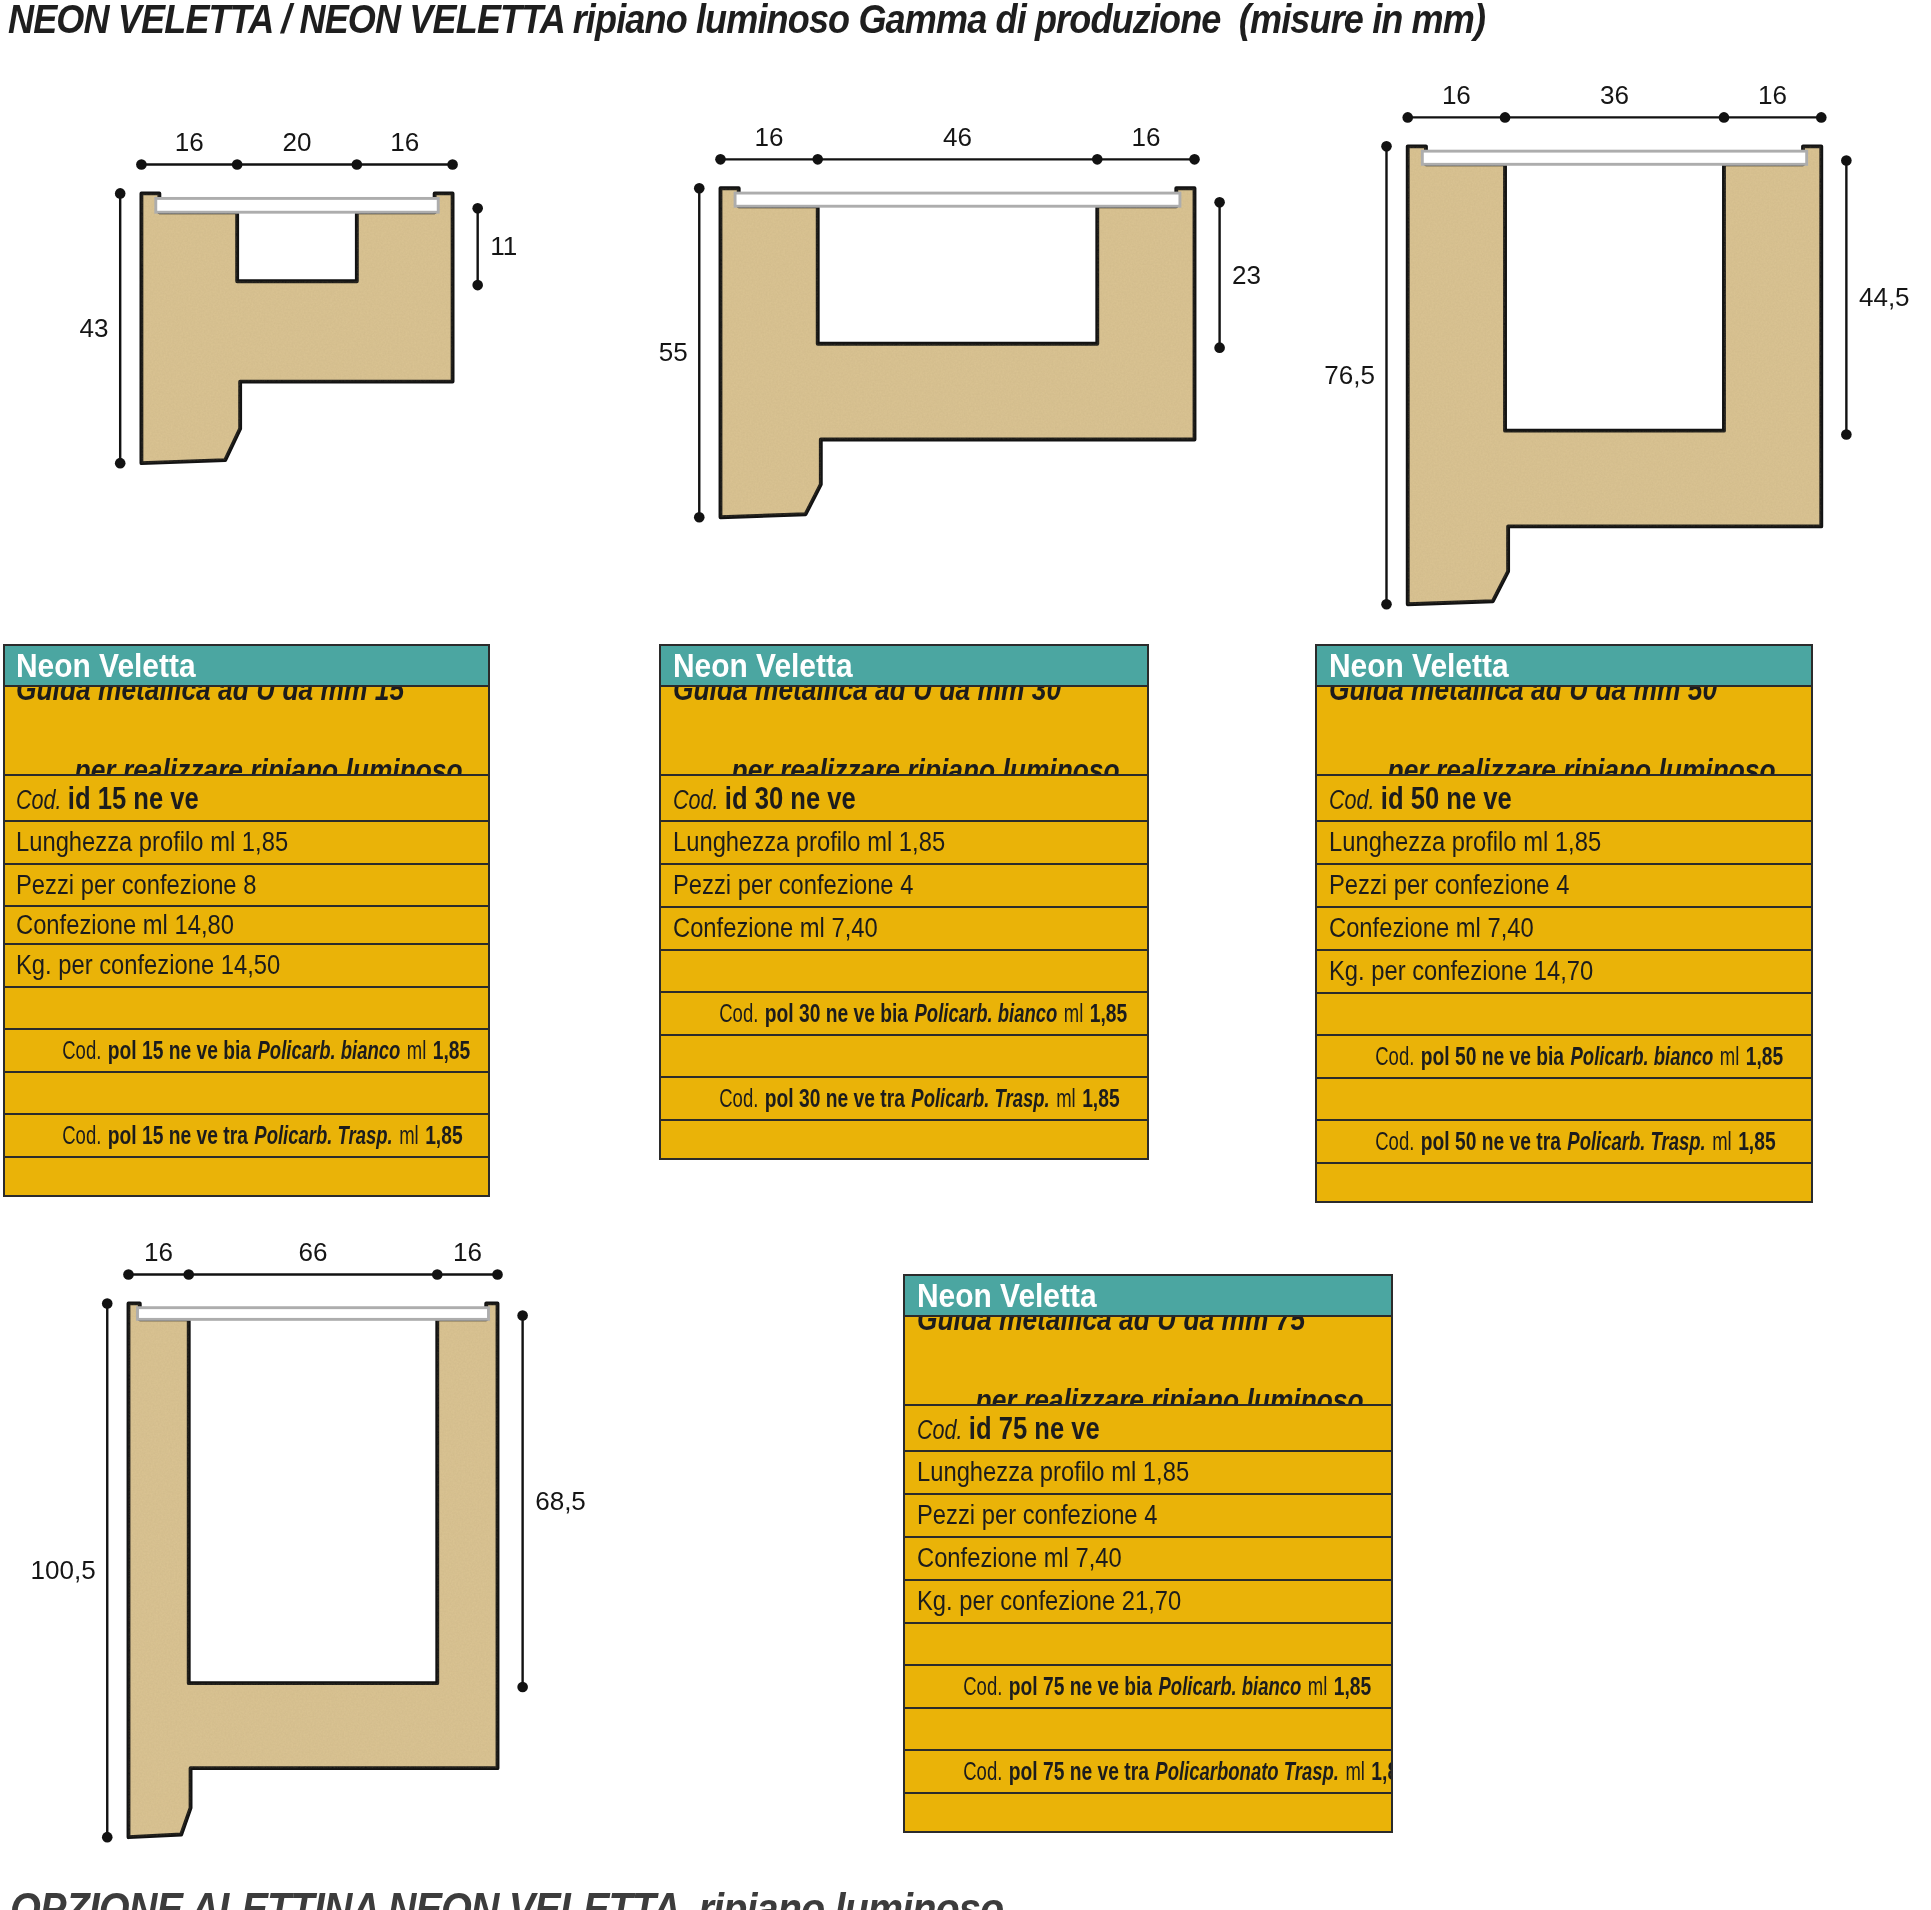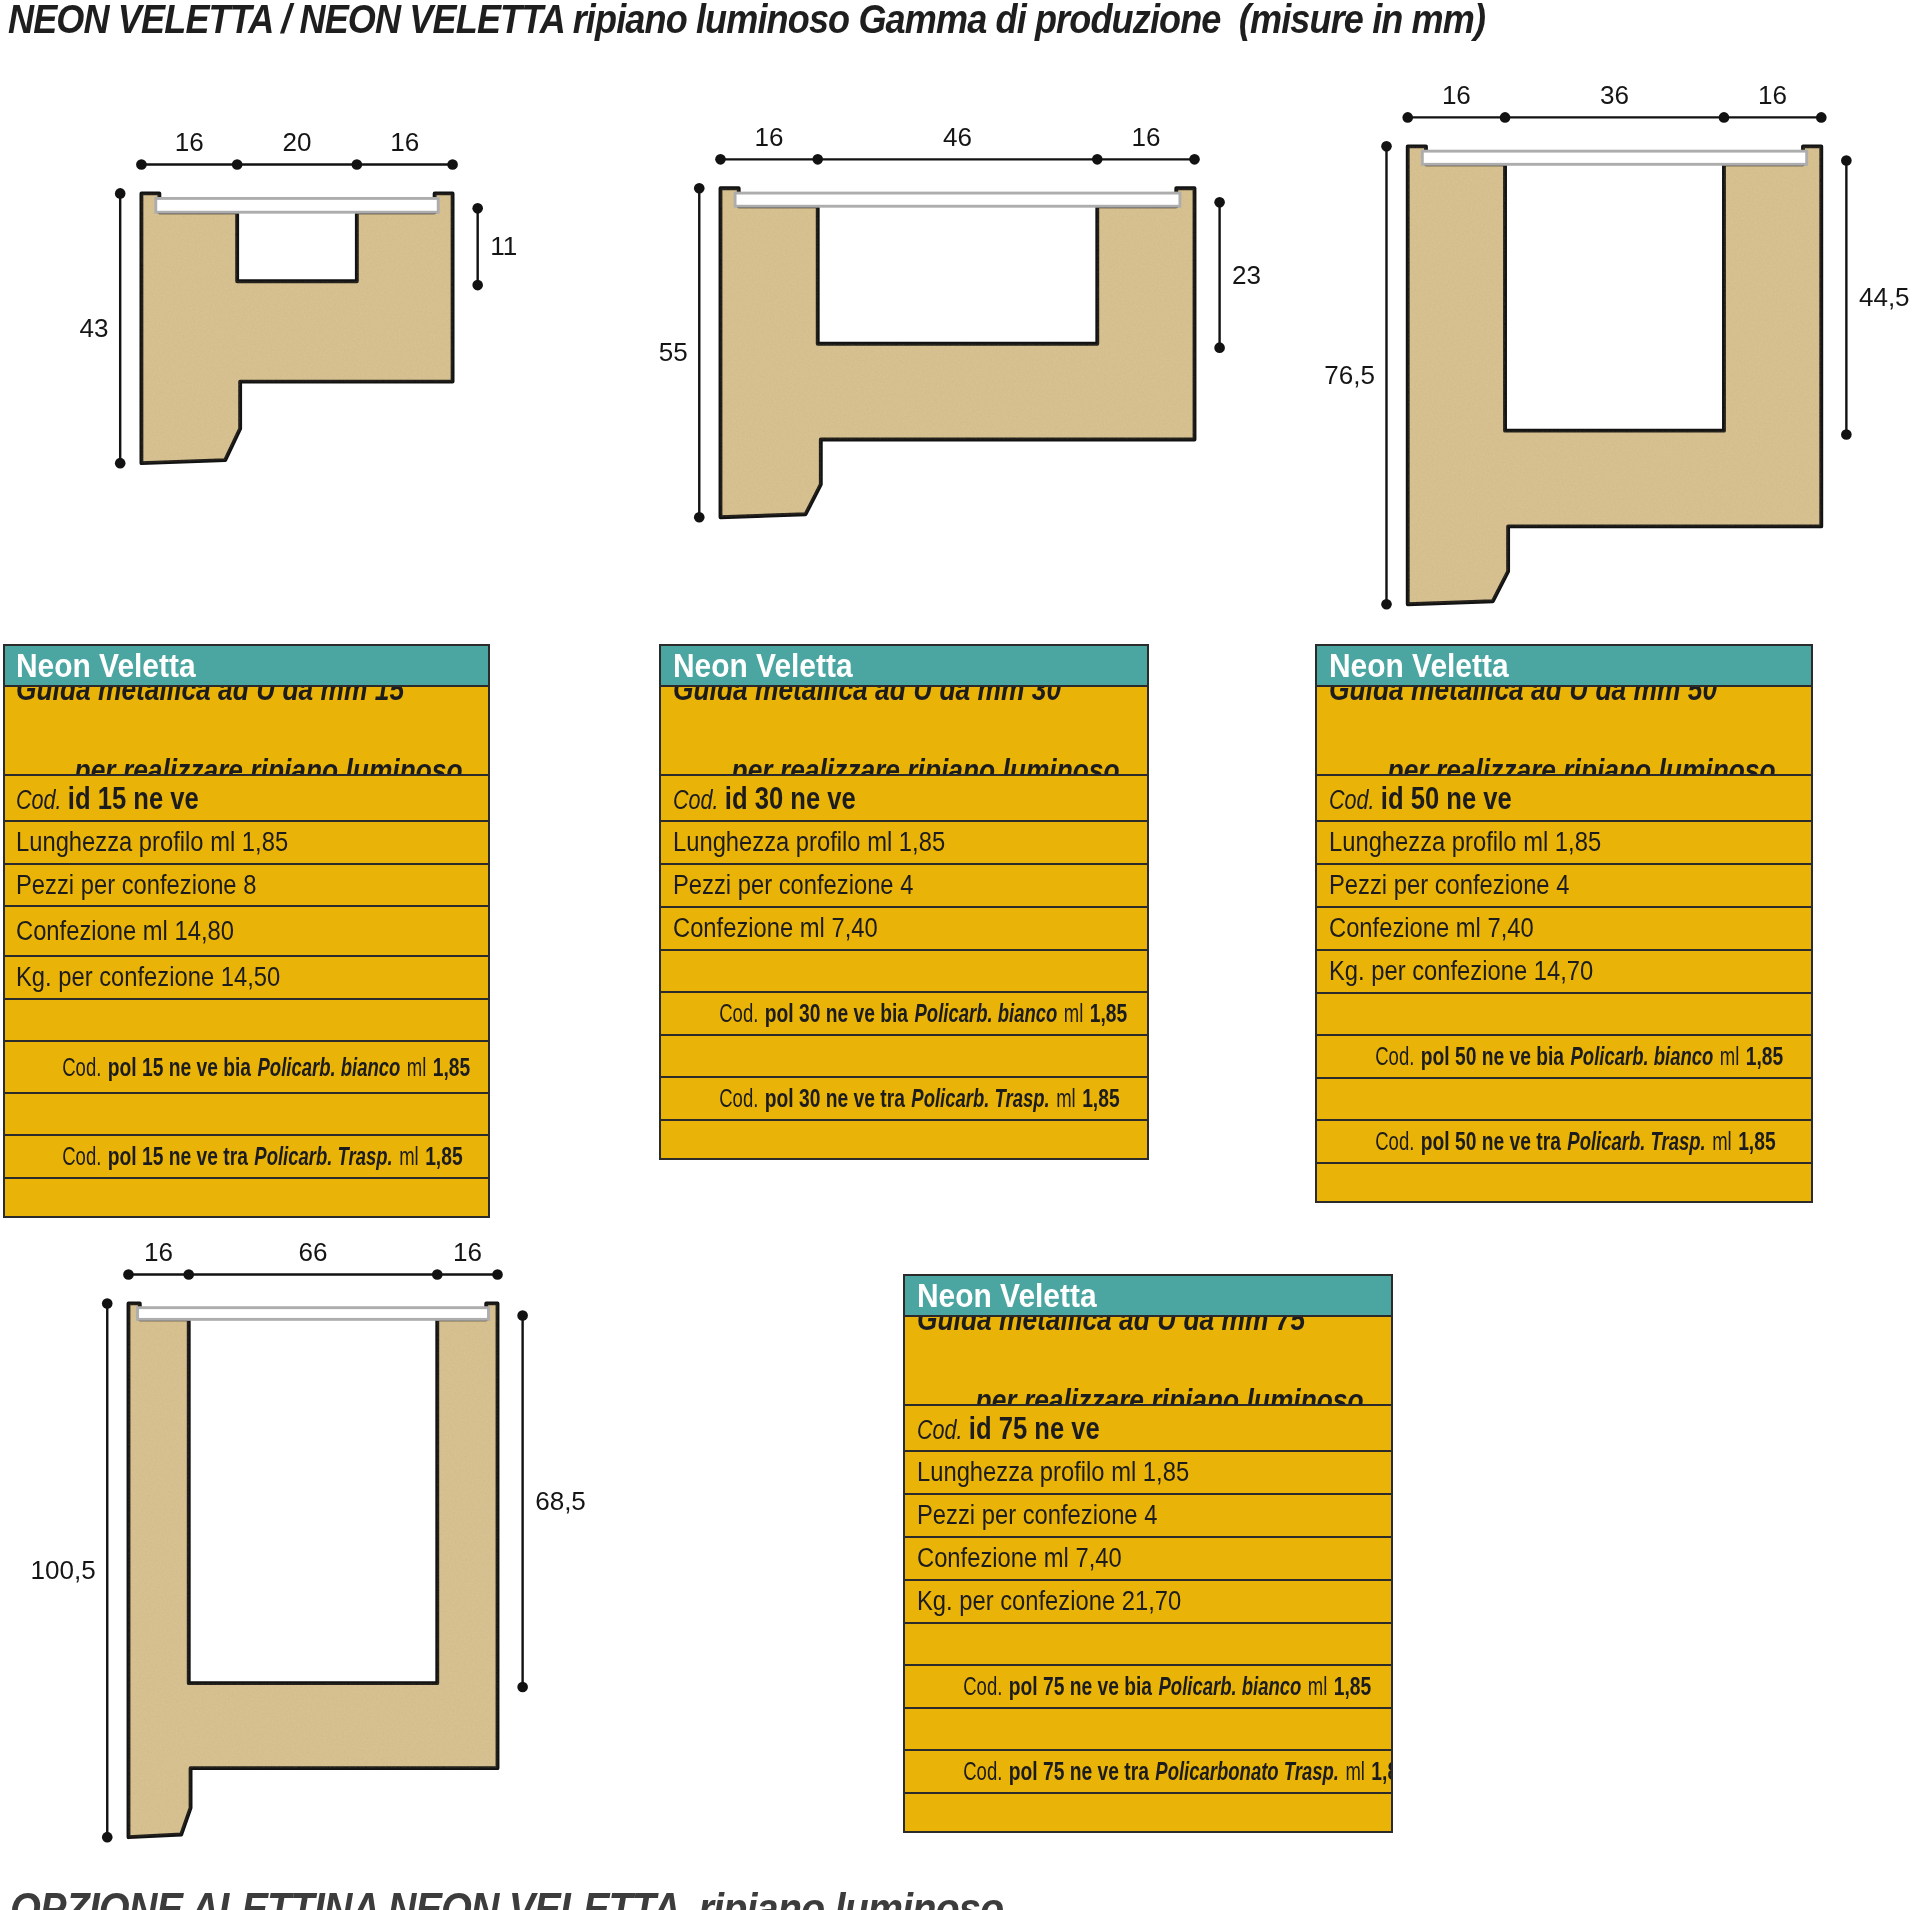--- a/index.html
+++ b/index.html
@@ -171,24 +171,24 @@
     </svg>
   </div>
 <div id="tables">
     <div class="ptable" style="left:2.9px;top:644px;width:487px">
       <div class="trow r-head first" style="height:39px"><span class="rin">Neon Veletta</span></div>
       <div class="trow r-sub" style="height:89px"><span class="rin"><span>Guida metallica ad U da mm 15</span><br>
         <span>per realizzare ripiano luminoso</span></span></div>
       <div class="trow r-cod" style="height:46px"><span class="rin"><span class="cod-lab">Cod.</span><span class="cod-val">id 15 ne ve</span></span></div>
       <div class="trow r-data" style="height:43px"><span class="rin">Lunghezza profilo ml 1,85</span></div>
       <div class="trow r-data" style="height:42px"><span class="rin">Pezzi per confezione 8</span></div>
-      <div class="trow r-data" style="height:50px"><span class="rin">Confezione ml 14,80</span></div>
+      <div class="trow r-data" style="height:38px"><span class="rin">Confezione ml 14,80</span></div>
       <div class="trow r-data" style="height:43px"><span class="rin">Kg. per confezione 14,50</span></div>
       <div class="trow r-gap" style="height:42px"></div>
-      <div class="trow r-pol" style="height:52px"><span class="rin">
+      <div class="trow r-pol" style="height:43px"><span class="rin">
          <span class="p-lab">Cod.</span><span class="p-code">pol 15 ne ve bia</span><span class="p-mat">Policarb. bianco</span><span class="p-unit">ml</span><span class="p-len">1,85</span>
        </span></div>
       <div class="trow r-gap" style="height:42px"></div>
       <div class="trow r-pol" style="height:43px"><span class="rin">
          <span class="p-lab">Cod.</span><span class="p-code">pol 15 ne ve tra</span><span class="p-mat">Policarb. Trasp.</span><span class="p-unit">ml</span><span class="p-len">1,85</span>
        </span></div>
       <div class="trow r-gap" style="height:39px"></div>
     </div>
     <div class="ptable" style="left:659px;top:644px;width:490px">
       <div class="trow r-head first" style="height:39px"><span class="rin">Neon Veletta</span></div>

